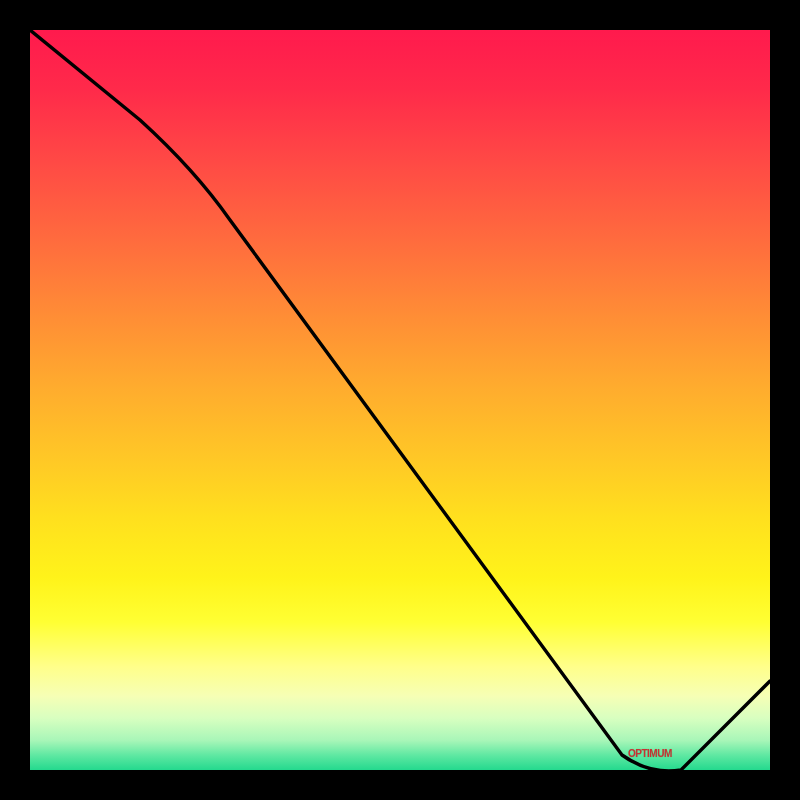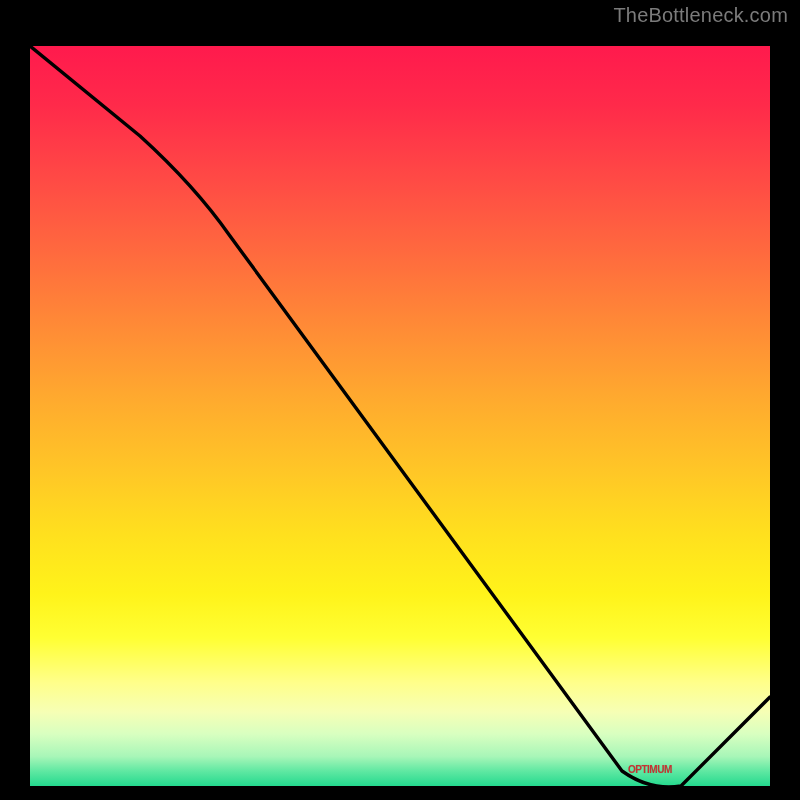--- a/index.html
+++ b/index.html
@@ -22,21 +22,21 @@
     top: 4px;
     right: 12px;
     color: #7b7b7b;
     font-size: 20px;
     font-weight: 500;
     letter-spacing: 0.2px;
   }
   .plot {
     position: absolute;
     left: 30px;
-    top: 46px;
+    top: 30px;
     width: 740px;
     height: 740px;
     background: #000;
   }
   
   .gradient {
     position: absolute;
     left: 0;
     top: 0;
     width: 740px;
@@ -76,21 +76,20 @@
     letter-spacing: -0.5px;
     white-space: nowrap;
     text-shadow: 0 0 1px rgba(0,0,0,0.2);
   }
 </style>
 </head>
 <body>
 
 <div class="stage">
 
-  <div class="attribution">TheBottleneck.com</div>
 
   <div class="plot">
 
     <div class="gradient"></div>
 
     <svg class="curve" viewBox="0 0 740 740" preserveAspectRatio="none">
 
       <path d="M 0 0
                L 110 90
                Q 165 140 200 190

